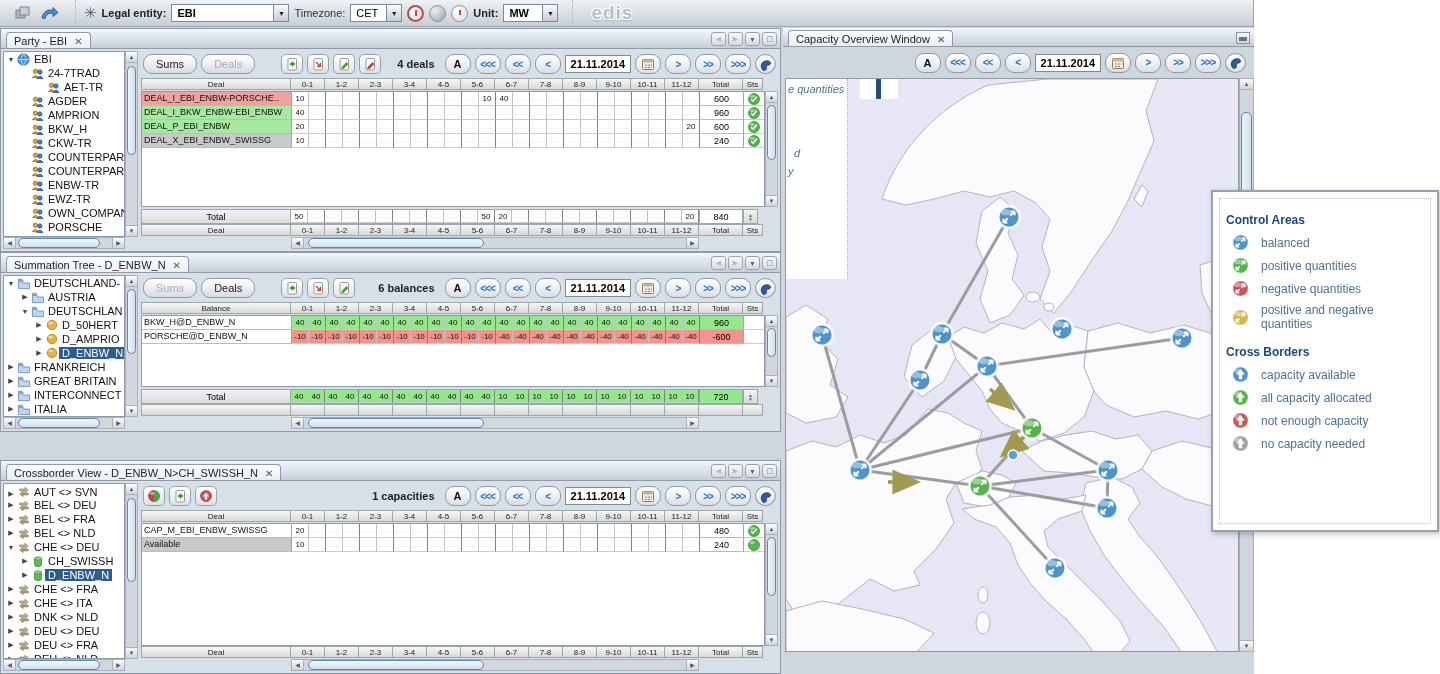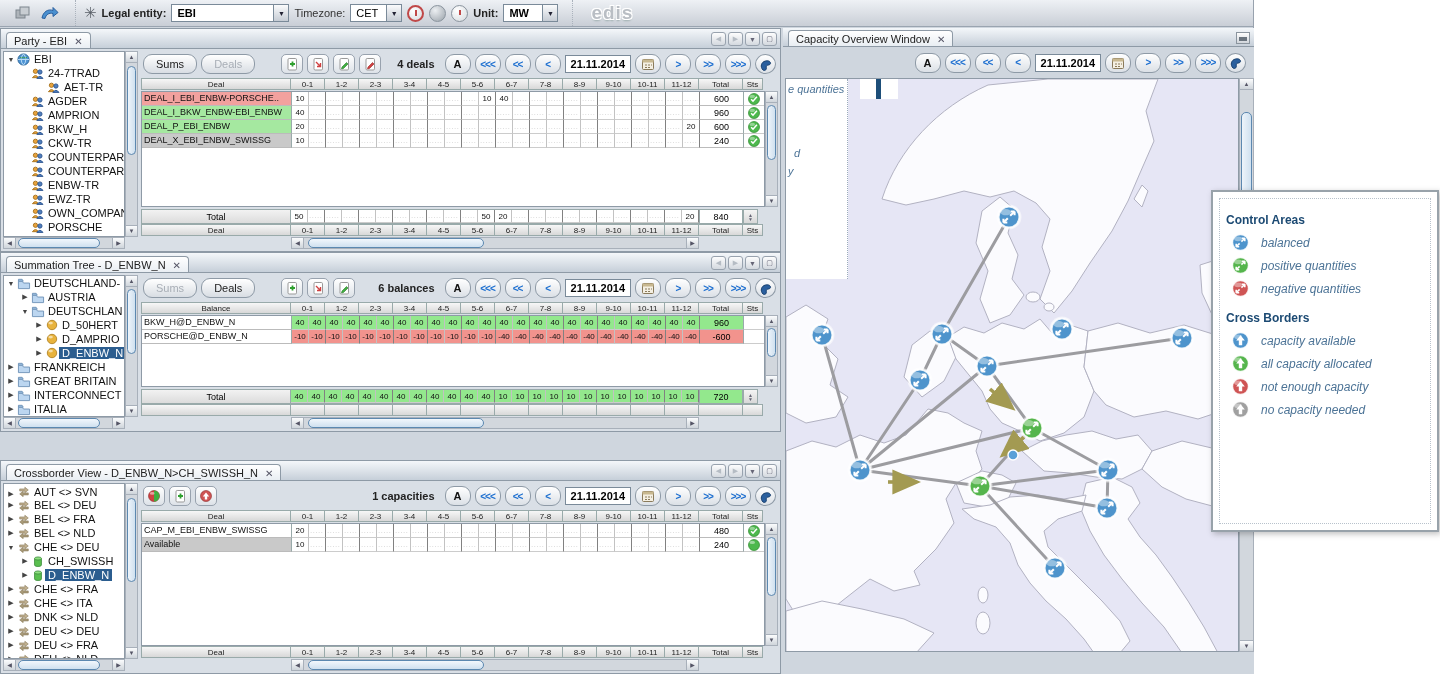--- a/index.html
+++ b/index.html
@@ -139,21 +139,21 @@
   .frag { position:absolute; font-size:11px; font-style:italic; color:#4c7396; white-space:nowrap; }
   .bluebar-box { position:absolute; left:74px; top:0; width:38px; height:20px; background:#fff; z-index:5; }
   .bluebar-box::after { content:""; position:absolute; left:16px; top:0; width:5px; height:20px; background:#1d4e79; }
 
   
   .legend { position:absolute; left:1211px; top:190px; width:228px; height:342px; background:#fff;
     border:2px solid #98a2aa; box-shadow:2px 2px 6px rgba(0,0,0,.25); padding:6px; z-index:20; }
   .legend-inner { border:1px dotted #b8c2cc; height:100%; padding:8px 6px; }
   .lg-title { font-size:12px; font-weight:bold; color:#1c4a73; margin:6px 0 7px; }
   .lg-item { display:flex; align-items:center; gap:12px; margin:0 0 6px 6px; }
-  .lg-label { font-size:12px; font-style:italic; color:#4c7396; }
+  .lg-label { font-size:12px; color:#4c7396; }
   .lg-sec { margin-bottom:14px; }
   .arrow-h { position:relative; width:30px; height:3px; background:#a39a52; }
   .arrow-h::before { content:""; position:absolute; left:-8px; top:-4px; border:5.5px solid transparent; border-right:9px solid #a39a52; }
   .arrow-h.blue { background:#4a7fb5; }
   .arrow-h.blue::before { border-right-color:#4a7fb5; }
 </style>
 </head>
 <body>
 
 <div class="screen">
@@ -1956,20 +1956,33 @@
                 <circle cx="8.5" cy="8.5" r="8" fill="#cf5454" stroke="rgba(255,255,255,.85)" stroke-width="1.4"></circle>
                 <ellipse cx="6" cy="4.8" rx="4" ry="2.4" fill="#fff" opacity=".4"></ellipse>
                 <path d="M4.2,12.8 L7.6,9.4" stroke="#fff" stroke-width="1.6"></path>
                 <path d="M4.2,12.8 l0,-3 M4.2,12.8 l3,0" stroke="#fff" stroke-width="1.6"></path>
                 <path d="M12.8,4.2 L9.4,7.6" stroke="#fff" stroke-width="1.6"></path>
                 <path d="M12.8,4.2 l-3,0 M12.8,4.2 l0,3" stroke="#fff" stroke-width="1.6"></path>
               </svg>
             </span>
             <span class="lg-label">negative quantities</span>
           </div>
+          <div class="lg-item">
+            <span style="width: 17px; height: 17px; display: inline-flex;">
+              <svg width="17" height="17" viewBox="0 0 17 17">
+                <circle cx="8.5" cy="8.5" r="8" fill="#d3b54e" stroke="rgba(255,255,255,.85)" stroke-width="1.4"></circle>
+                <ellipse cx="6" cy="4.8" rx="4" ry="2.4" fill="#fff" opacity=".4"></ellipse>
+                <path d="M4.2,12.8 L7.6,9.4" stroke="#fff" stroke-width="1.6"></path>
+                <path d="M4.2,12.8 l0,-3 M4.2,12.8 l3,0" stroke="#fff" stroke-width="1.6"></path>
+                <path d="M12.8,4.2 L9.4,7.6" stroke="#fff" stroke-width="1.6"></path>
+                <path d="M12.8,4.2 l-3,0 M12.8,4.2 l0,3" stroke="#fff" stroke-width="1.6"></path>
+              </svg>
+            </span>
+            <span class="lg-label">positive and negative quantities</span>
+          </div>
         </div>
         <div class="lg-sec">
           <div class="lg-title">Cross Borders</div>
           <div class="lg-item">
             <span style="width: 17px; height: 17px; display: inline-flex;">
               <svg width="17" height="17" viewBox="0 0 17 17">
                 <circle cx="8.5" cy="8.5" r="8" fill="#4e94cc" stroke="rgba(255,255,255,.85)" stroke-width="1.4"></circle>
                 <ellipse cx="6" cy="4.8" rx="4" ry="2.4" fill="#fff" opacity=".4"></ellipse>
                 <path d="M8.5,3.2 L12.8,8.6 L10.2,8.6 L10.2,13.2 L6.8,13.2 L6.8,8.6 L4.2,8.6 Z" fill="#fff"></path>
               </svg>

